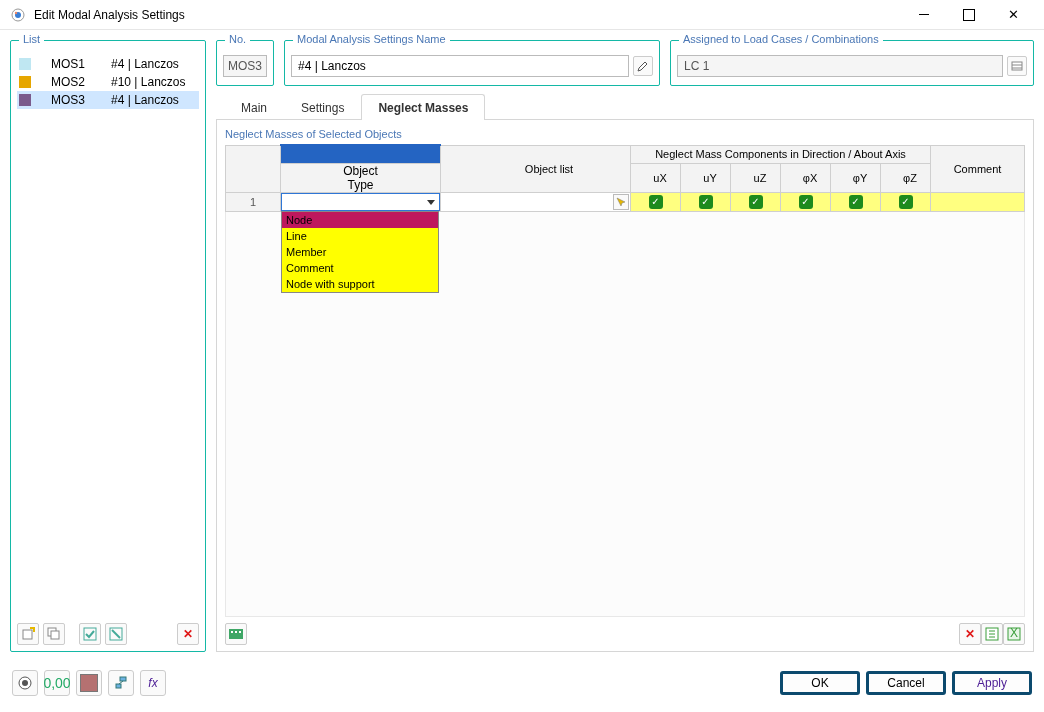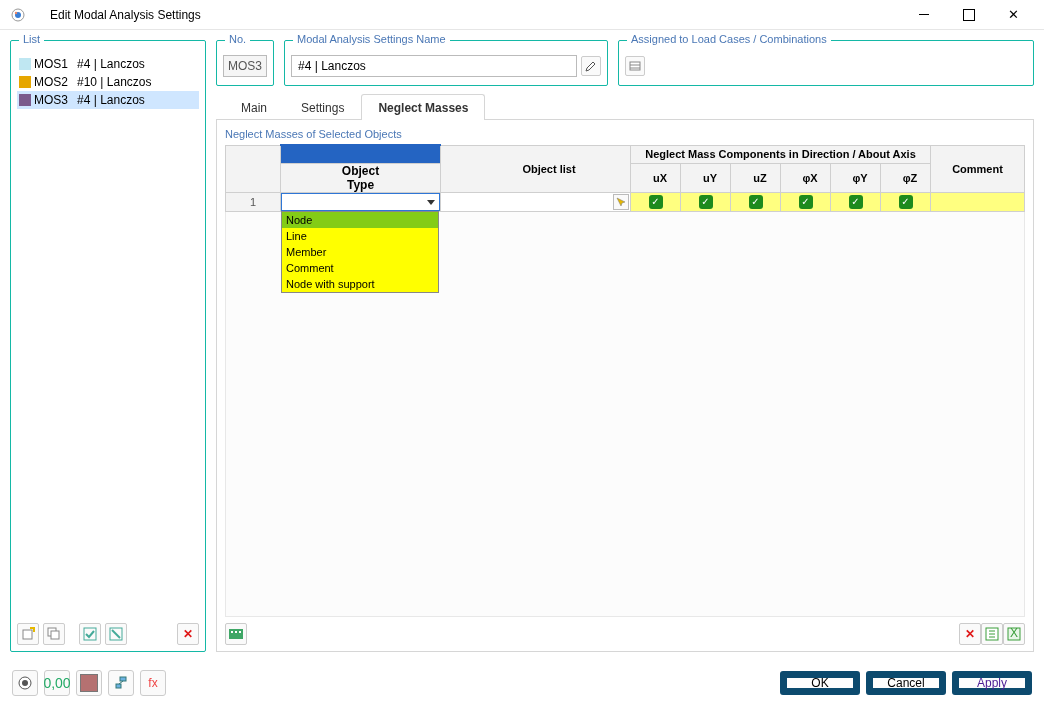--- a/index.html
+++ b/index.html
@@ -1,104 +1,104 @@
 <!DOCTYPE html>
 <html><head>
 <meta charset="utf-8">
 <style>
 * { box-sizing: border-box; margin: 0; padding: 0; font-family: "Segoe UI", Tahoma, sans-serif; font-size: 12px; }
 body { background: #fff; width: 1044px; height: 712px; overflow: hidden; user-select: none; }
 
 
 .titlebar { height: 30px; display: flex; align-items: center; padding: 0 8px 0 10px; border-bottom: 1px solid #e6e6e6; }
 .titlebar .appicon { width: 16px; height: 16px; margin-right: 8px; display: flex; align-items: center; justify-content: center; }
-.titlebar .title { flex: 1; font-size: 12px; color: #000; margin-left: 16px; }
+.titlebar .title { flex: 1; font-size: 12px; color: #000; }
 .winbtns { display: flex; gap: 0; }
 .winbtn { width: 45px; height: 28px; display: flex; align-items: center; justify-content: center; }
 .minbtn::before { content: ""; width: 10px; height: 1px; background: #000; display: block; }
 .maxbtn::before { content: ""; width: 10px; height: 10px; border: 1px solid #000; display: block; }
 .closebtn::before { content: "✕"; font-size: 13px; }
 
 
 .content { display: flex; padding: 10px; gap: 10px; height: 632px; }
 .leftcol { width: 196px; display: flex; flex-direction: column; }
 .rightcol { flex: 1; display: flex; flex-direction: column; gap: 8px; }
 
 
 .fieldbox { border: 1px solid #14b8a6; border-radius: 2px; position: relative; }
 .fieldbox > .legend { position: absolute; top: -8px; left: 8px; background: #fff; padding: 0 4px; color: #4a77b5; font-size: 11px; }
 
 .listpanel { flex: 1; padding: 14px 6px 6px 6px; display: flex; flex-direction: column; }
 .listitems { flex: 1; }
-.listrow { display: flex; align-items: center; height: 18px; padding: 0 2px; gap: 3px; }
+.listrow { display: flex; align-items: center; height: 18px; padding: 0 2px; gap: 20px; }
 .listrow.sel { background: #cfe6ff; }
 .colorchip { width: 12px; height: 12px; display: inline-block; }
 .listrow .mos { width: 40px; }
 
 
 .listtoolbar { display: flex; gap: 4px; padding-top: 4px; }
 .iconbtn { width: 22px; height: 22px; border: 1px solid #ccc; border-radius: 2px; background: #fafafa; display: flex; align-items: center; justify-content: center; font-size: 11px; }
 .iconbtn.small { width: 20px; height: 20px; }
 .spacer { flex: 1; }
 
 
 .toprow { display: flex; gap: 10px; }
 .nowrap { white-space: nowrap; }
 .numbox { width: 58px; padding: 14px 6px 8px 6px; }
 .numfield { width: 44px; height: 22px; border: 1px solid #bbb; background: #f5f5f5; padding: 0 4px; display: flex; align-items: center; color: #555; }
 .namebox { flex: 1; padding: 14px 6px 8px 6px; display: flex; gap: 4px; align-items: center; }
 .nameinput { flex: 1; height: 22px; border: 1px solid #bbb; padding: 0 6px; }
-.assignbox { width: 416px; padding: 14px 6px 8px 6px; display: flex; gap: 4px; align-items: center; }
+.assignbox { width: 364px; padding: 14px 6px 8px 6px; display: flex; gap: 4px; align-items: center; }
 .assignfield { flex: 1; height: 22px; border: 1px solid #bbb; background: #f5f5f5; padding: 0 6px; display: flex; align-items: center; color: #555; }
 
 
 .tabstrip { display: flex; border-bottom: 1px solid #d6d6d6; padding-left: 8px; }
 .tab { height: 26px; padding: 0 16px; display: flex; align-items: center; border: 1px solid transparent; border-bottom: none; margin-bottom: -1px; color: #333; }
 .tab.active { background: #fff; border-color: #d6d6d6; border-radius: 3px 3px 0 0; font-weight: 600; }
 
 
 .mainpanel { flex: 1; border: 1px solid #d6d6d6; border-top: none; padding: 8px 8px 6px 8px; display: flex; flex-direction: column; }
 .subhead { color: #4a77b5; font-size: 11px; margin-bottom: 4px; }
 
 
 .gridwrap { position: relative; }
 .grid { border: 1px solid #b7b7b7; border-collapse: collapse; width: 100%; background: #fff; }
 .grid th, .grid td { border: 1px solid #cfcfcf; font-size: 11px; text-align: center; height: 18px; }
-.grid th { background: #f3f3f3; font-weight: 700; }
+.grid th { background: #f3f3f3; font-weight: 400; }
 .grid th.corner { background: #f3f3f3; width: 55px; }
 .grid th.objheadA { border-top: 2px solid #2464c2; }
 .grid th.objtype { width: 160px; }
 .grid th.objlist { width: 190px; padding-left: 27px; }
 .grid th.dircol { width: 50px; padding-left: 9px; }
 .grid th.commentcol { }
 .rownum { background: #f3f3f3; color: #555; width: 55px; }
 .datacell { background: #ffff80; }
 .dropdowncell { position: relative; background: #ffff80; padding: 0; }
 .ddbox { height: 18px; border: 1px solid #2e76d6; background: #fff; display: flex; align-items: center; position: relative; }
 .ddbox::after { content: ""; position: absolute; right: 4px; top: 6px; width: 0; height: 0; border-left: 4px solid transparent; border-right: 4px solid transparent; border-top: 5px solid #333; }
 .ddlist { position: absolute; left: 0; top: 18px; width: 158px; background: #ffff00; border: 1px solid #888; z-index: 50; }
 .ddlist div { height: 16px; padding: 0 4px; text-align: left; font-size: 11px; display: flex; align-items: center; }
-.ddlist div.hl { background: #84cc16; }
+.ddlist div.hl { background: #be185d; }
 
 .objlistcell { background: #fff; position: relative; }
 .objlistbtn { position: absolute; right: 1px; top: 1px; width: 16px; height: 16px; border: 1px solid #bbb; background: #fafafa; display: flex; align-items: center; justify-content: center; font-size: 9px; }
 
 .check { width: 14px; height: 14px; background: #1d8a1d; border-radius: 3px; display: inline-flex; align-items: center; justify-content: center; color: #fff; font-size: 10px; }
 
 .emptygrid { flex: 1; border: 1px solid #e8e8e8; border-top: none; background: #fcfcfc; }
 
 
 .mainbottom { display: flex; padding-top: 6px; }
 .redx { color: #e01818; font-weight: bold; }
 
 
 .footer { height: 40px; padding: 6px 12px; display: flex; align-items: center; gap: 6px; border-top: 1px solid transparent; }
 .footer .fbtn { width: 26px; height: 26px; border: 1px solid #ccc; border-radius: 3px; background: #fafafa; display: flex; align-items: center; justify-content: center; }
 .footer .swatch { width: 18px; height: 18px; background: #b57171; border: 1px solid #777; }
-.dlgbtn { width: 80px; height: 24px; border: 7px solid #0c4a6e; border-radius: 3px; background: #fdfdfd; display: flex; align-items: center; justify-content: center; }
+.dlgbtn { width: 80px; height: 24px; border: 3px solid #0c4a6e; border-radius: 3px; background: #fdfdfd; display: flex; align-items: center; justify-content: center; }
 .dlgbtn.disabled { color: #4c1d95; }
 
 </style>
 </head>
 <body>
 
 <div class="titlebar">
   <span class="appicon">
     <svg width="16" height="16" viewBox="0 0 16 16">
         <circle cx="8" cy="8" r="6" fill="#fff" stroke="#999"></circle>
@@ -180,20 +180,21 @@
         <span class="legend nowrap">Modal Analysis Settings Name</span>
         <input class="nameinput" value="#4 | Lanczos" style="">
         <div class="iconbtn small">
           <svg width="12" height="12" viewBox="0 0 12 12">
               <path d="M1 11 l1 -3 l6 -6 l2 2 l-6 6 z" fill="#fff" stroke="#555"></path>
             </svg>
         </div>
       </div>
       <div class="fieldbox assignbox">
         <span class="legend nowrap">Assigned to Load Cases / Combinations</span>
+        <div class="assignfield">LC 1</div>
         <div class="iconbtn small">
           <svg width="12" height="12" viewBox="0 0 12 12">
               <rect x="1" y="2" width="10" height="8" fill="#fff" stroke="#888"></rect>
               <line x1="1" y1="5" x2="11" y2="5" stroke="#888"></line>
               <line x1="1" y1="8" x2="11" y2="8" stroke="#888"></line>
             </svg>
         </div>
       </div>
     </div>
 
@@ -304,18 +305,18 @@
   <div class="fbtn">
       <span class="swatch"></span>
     </div>
   <div class="fbtn">
     <svg width="14" height="14" viewBox="0 0 14 14">
         <rect x="6" y="1" width="6" height="4" fill="#6bb1e0" stroke="#377"></rect>
         <rect x="2" y="8" width="5" height="4" fill="#6bb1e0" stroke="#377"></rect>
         <line x1="9" y1="5" x2="5" y2="8" stroke="#377"></line>
       </svg>
   </div>
-  <div class="fbtn" style="color:#ef4444;">fx</div>
+  <div class="fbtn" style="color:#4c1d95;font-style:italic">fx</div>
   <div class="spacer"></div>
   <div class="dlgbtn">OK</div>
   <div class="dlgbtn">Cancel</div>
   <div class="dlgbtn disabled">Apply</div>
 </div>
 
 </body></html>

